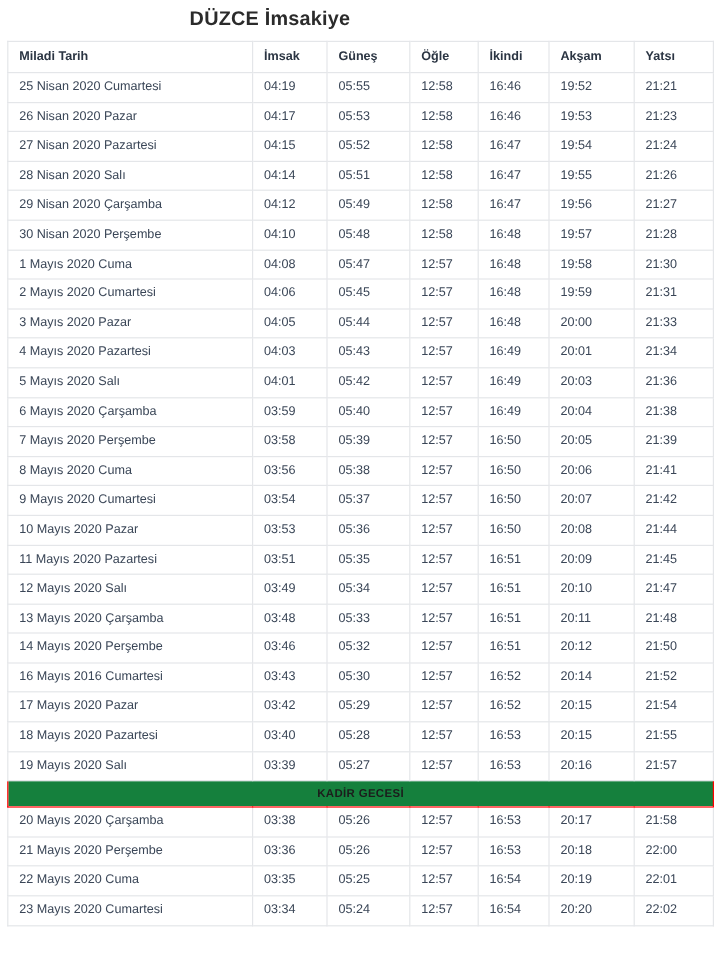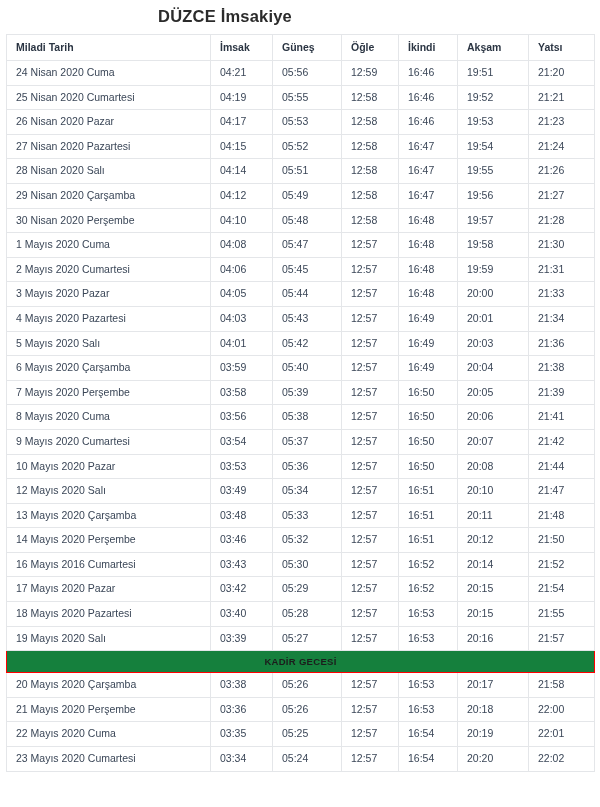--- a/index.html
+++ b/index.html
@@ -97,29 +97,20 @@
         <th>İmsak</th>
         <th>Güneş</th>
         <th>Öğle</th>
         <th>İkindi</th>
         <th>Akşam</th>
         <th>Yatsı</th>
       </tr>
     </thead>
     <tbody id="tbody">
         <tr>
-          <td>24 Nisan 2020 Cuma</td>
-          <td>04:21</td>
-          <td>05:56</td>
-          <td>12:59</td>
-          <td>16:46</td>
-          <td>19:51</td>
-          <td>21:20</td>
-        </tr>
-        <tr>
           <td>25 Nisan 2020 Cumartesi</td>
           <td>04:19</td>
           <td>05:55</td>
           <td>12:58</td>
           <td>16:46</td>
           <td>19:52</td>
           <td>21:21</td>
         </tr>
         <tr>
           <td>26 Nisan 2020 Pazar</td>
@@ -248,20 +239,29 @@
           <td>21:42</td>
         </tr>
         <tr>
           <td>10 Mayıs 2020 Pazar</td>
           <td>03:53</td>
           <td>05:36</td>
           <td>12:57</td>
           <td>16:50</td>
           <td>20:08</td>
           <td>21:44</td>
+        </tr>
+        <tr>
+          <td>11 Mayıs 2020 Pazartesi</td>
+          <td>03:51</td>
+          <td>05:35</td>
+          <td>12:57</td>
+          <td>16:51</td>
+          <td>20:09</td>
+          <td>21:45</td>
         </tr>
         <tr>
           <td>12 Mayıs 2020 Salı</td>
           <td>03:49</td>
           <td>05:34</td>
           <td>12:57</td>
           <td>16:51</td>
           <td>20:10</td>
           <td>21:47</td>
         </tr>

